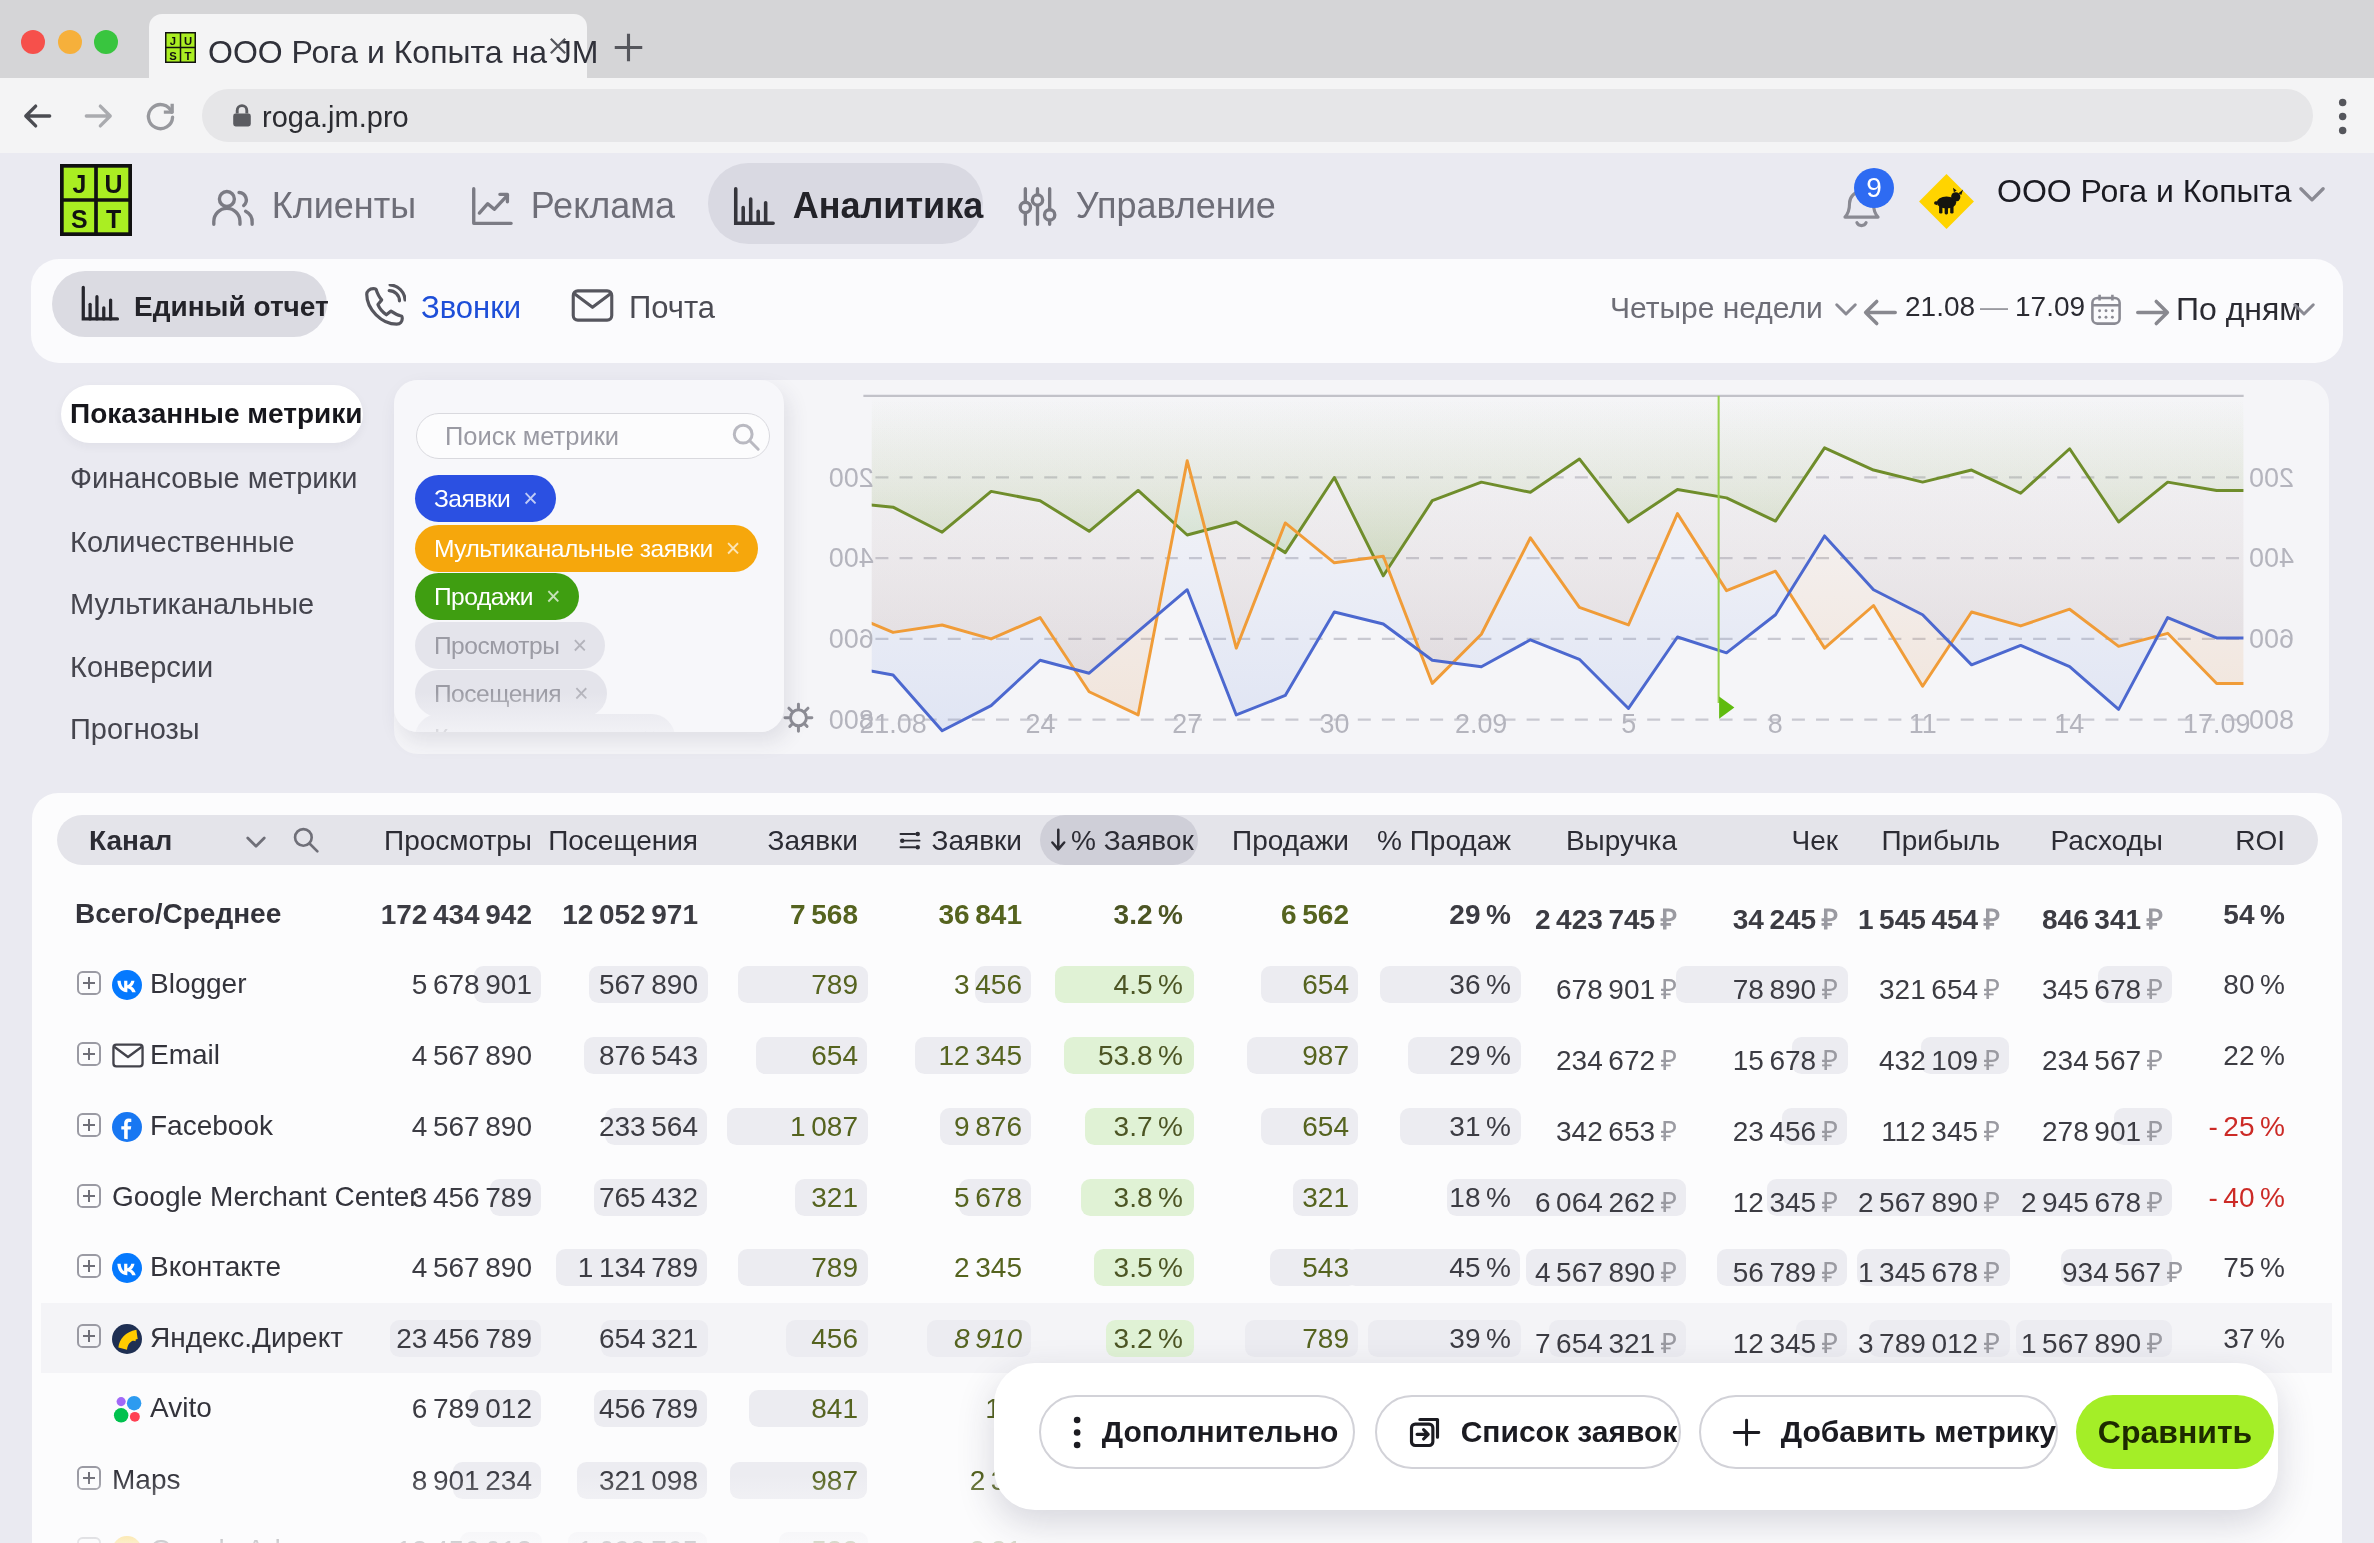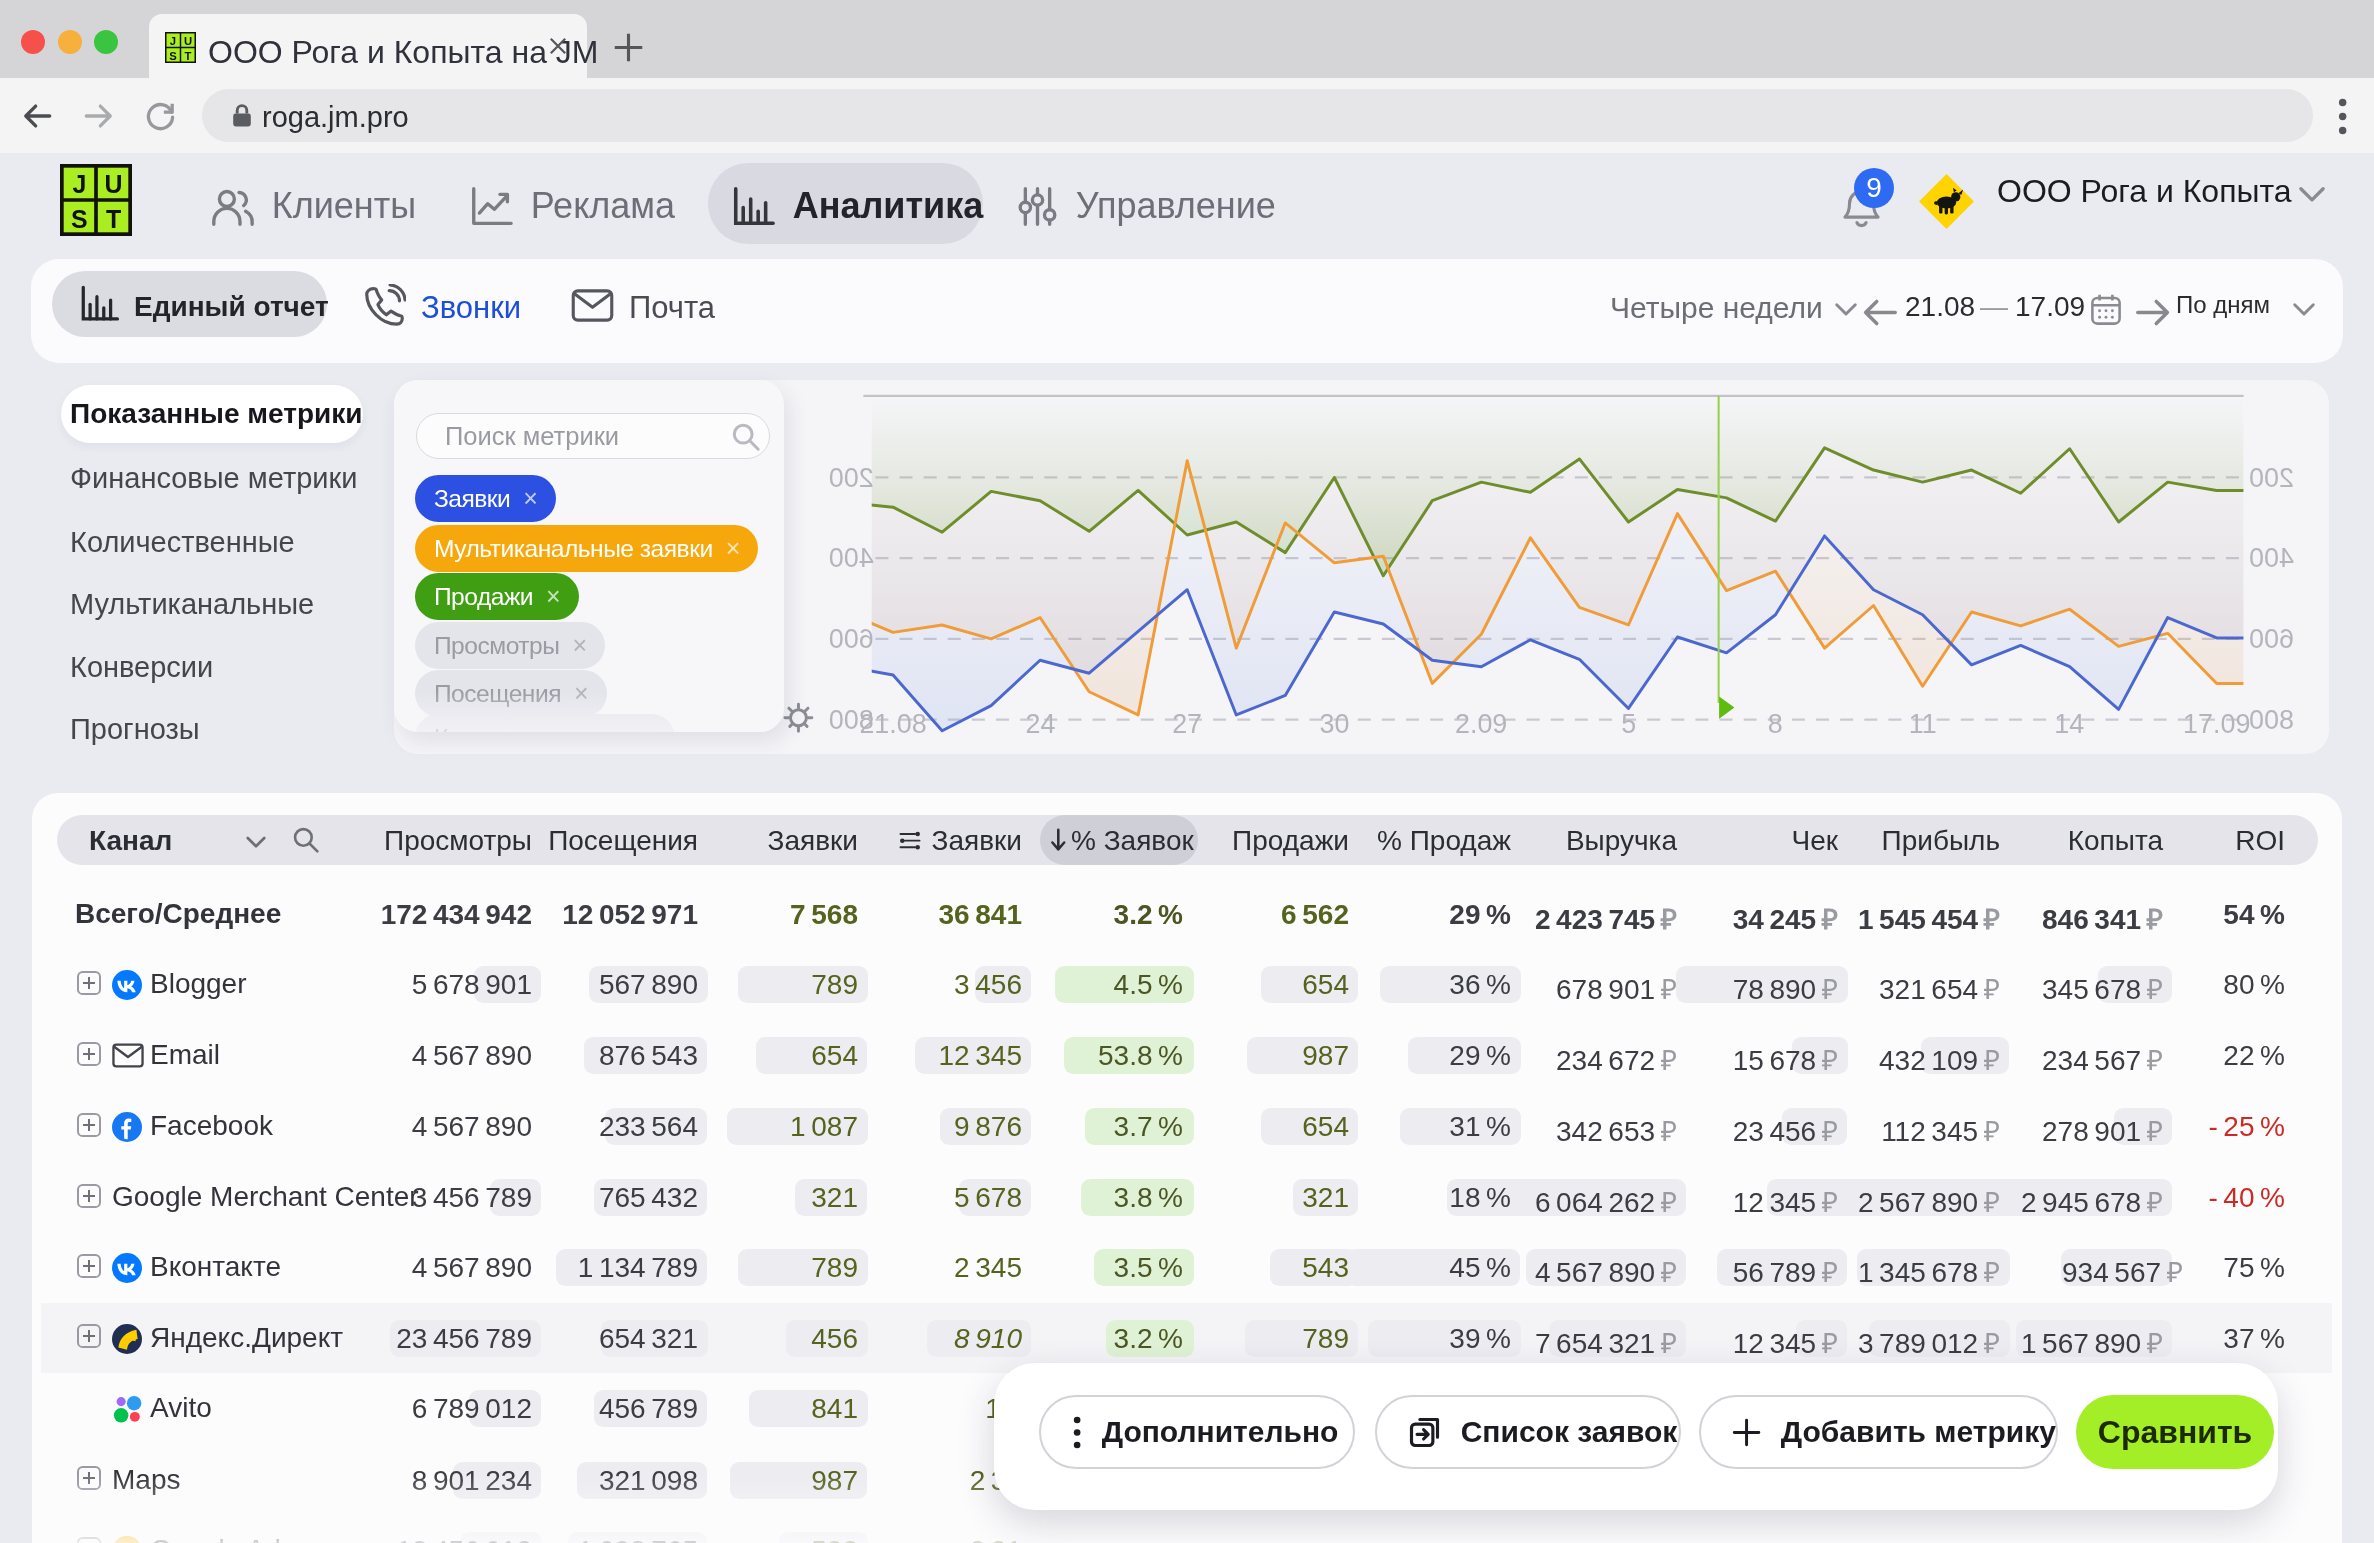--- a/index.html
+++ b/index.html
@@ -223,21 +223,21 @@
         <circle cx="20" cy="22" r="1.8"></circle>
         <circle cx="28" cy="22" r="1.8"></circle>
         <circle cx="12" cy="30" r="1.8"></circle>
         <circle cx="20" cy="30" r="1.8"></circle>
         <circle cx="28" cy="30" r="1.8"></circle>
       </g>
     </svg>
  <svg class="abs" style="left:2103px;top:35px" width="39" height="37" viewBox="0 0 42 40">
       <path d="M4 20 L36 20 M24 8 L36 20 L24 32" stroke="#88888f" stroke-width="3.8" fill="none" stroke-linecap="round" stroke-linejoin="round"></path>
     </svg>
- <div class="abs" style="left:2145px;top:32px;font-size:24px;color:#2b2b32;white-space:nowrap;">По дням</div>
+ <div class="abs" style="left:2145px;top:32px;font-size:32px;color:#2b2b32;white-space:nowrap;">По дням</div>
  <svg class="abs" style="left:2260px;top:42px" width="26" height="18.6" viewBox="0 0 28 20">
       <path d="M4 4 L14 14 L24 4" stroke="#8a8a93" stroke-width="3.2" fill="none" stroke-linecap="round" stroke-linejoin="round"></path>
     </svg>
 </div>
 
 <div id="sidesel"></div>
 <div class="sideitem" style="top:398px;font-weight:bold;font-size:28px;color:#16161c;">Показанные метрики</div>
 <div class="sideitem" style="top:462px;">Финансовые метрики</div>
 <div class="sideitem" style="top:526px;">Количественные</div>
 <div class="sideitem" style="top:588px;">Мультиканальные</div>
@@ -347,21 +347,21 @@
   <div class="abs" style="left:983px;top:0;width:158px;height:50px;background:#cfcfd8;border-radius:25px;"></div>
   <svg class="abs" style="left:992px;top:13px" width="18.6" height="24" viewBox="0 0 22 28">
         <path d="M11 2 V24 M4 17 L11 25 L18 17" stroke="#2c2c34" stroke-width="3" fill="none" stroke-linecap="round" stroke-linejoin="round"></path>
       </svg>
   <div class="th" style="left:1014px;">% Заявок</div>
   <div class="th" style="left:1292px;transform:translateX(-100%);">Продажи</div>
   <div class="th" style="left:1454px;transform:translateX(-100%);">% Продаж</div>
   <div class="th" style="left:1620px;transform:translateX(-100%);">Выручка</div>
   <div class="th" style="left:1781px;transform:translateX(-100%);">Чек</div>
   <div class="th" style="left:1943px;transform:translateX(-100%);">Прибыль</div>
-  <div class="th" style="left:2106px;transform:translateX(-100%);">Копыта</div>
+  <div class="th" style="left:2106px;transform:translateX(-100%);">Расходы</div>
   <div class="th" style="left:2228px;transform:translateX(-100%);">ROI</div>
  </div>
 <div class="chname" style="left:43px;top:105px;font-weight:bold;">Всего/Среднее</div>
 <div class="num" style="left:500px;top:106px;font-weight:bold;">172 434 942</div>
 <div class="num" style="left:666px;top:106px;font-weight:bold;">12 052 971</div>
 <div class="num" style="left:826px;top:106px;color:#55631f;font-weight:bold;">7 568</div>
 <div class="num" style="left:990px;top:106px;color:#55631f;font-weight:bold;">36 841</div>
 <div class="num" style="left:1151px;top:106px;color:#4c5524;font-weight:bold;">3.2 %</div>
 <div class="num" style="left:1317px;top:106px;color:#55631f;font-weight:bold;">6 562</div>
 <div class="num" style="left:1479px;top:106px;font-weight:bold;">29 %</div>

